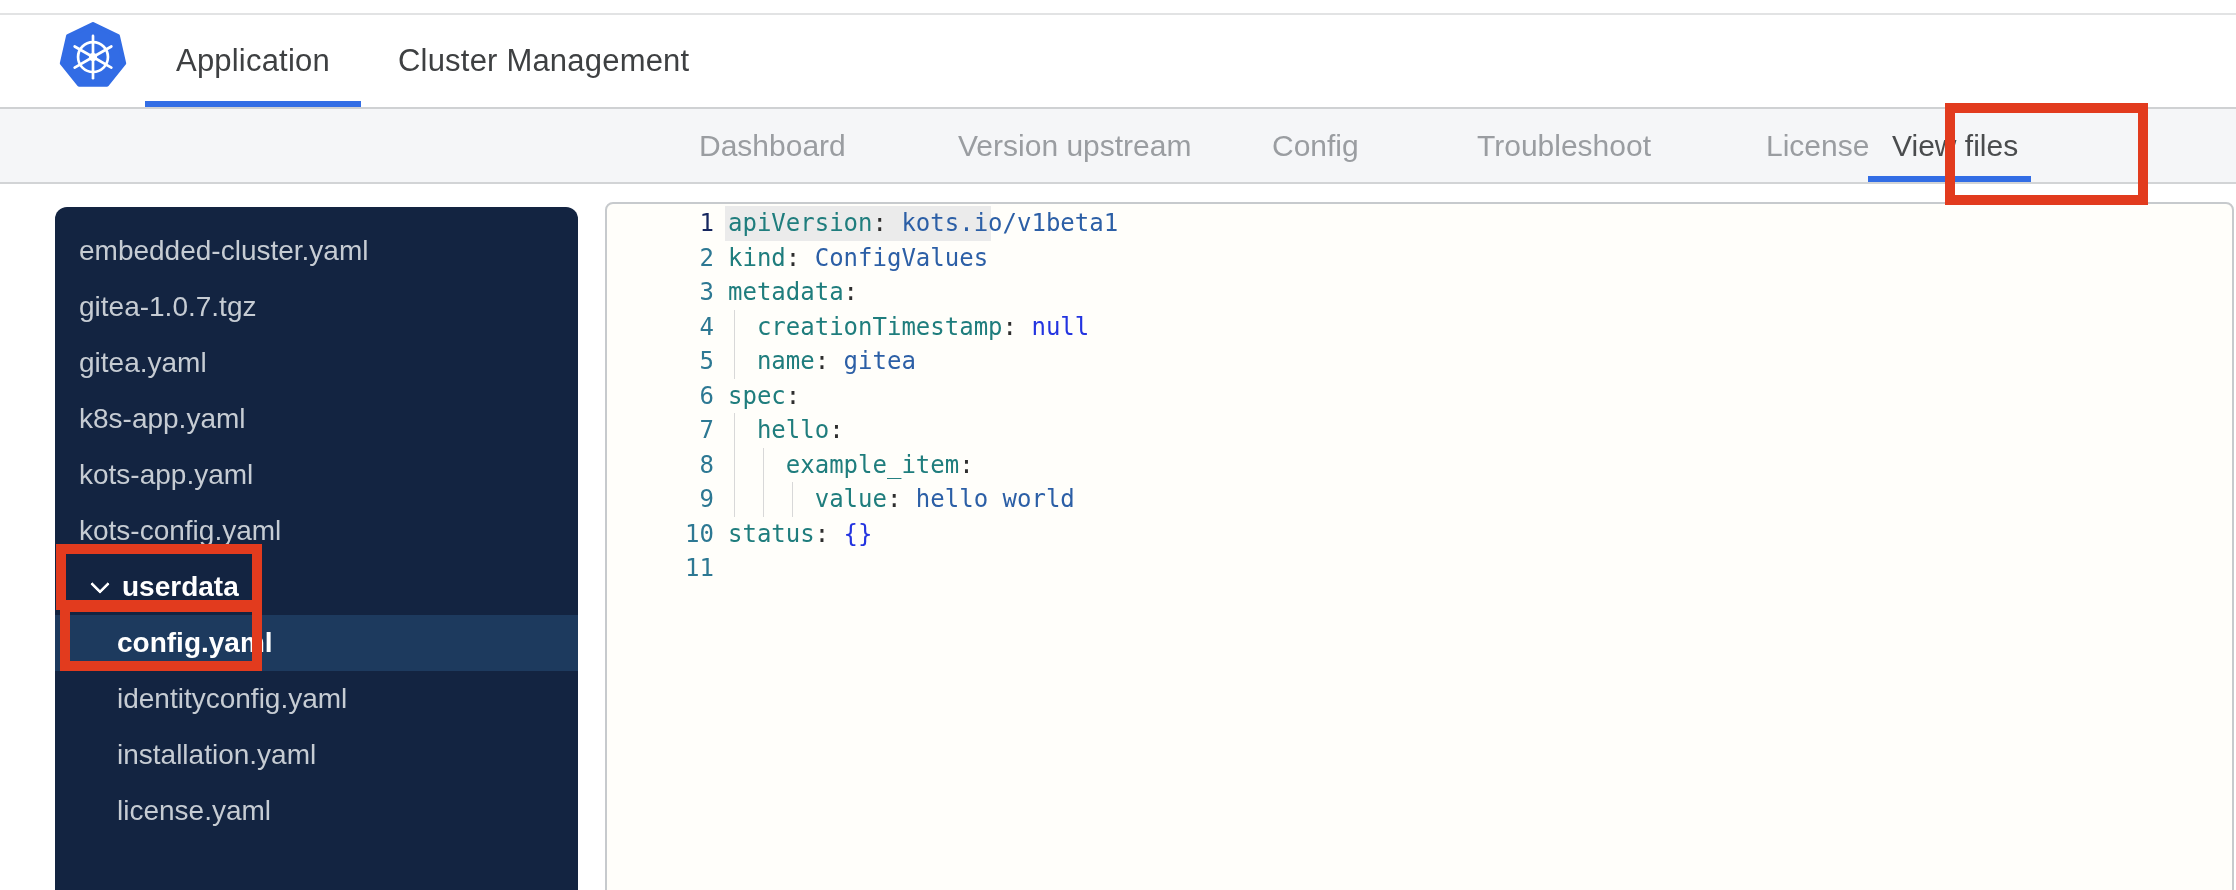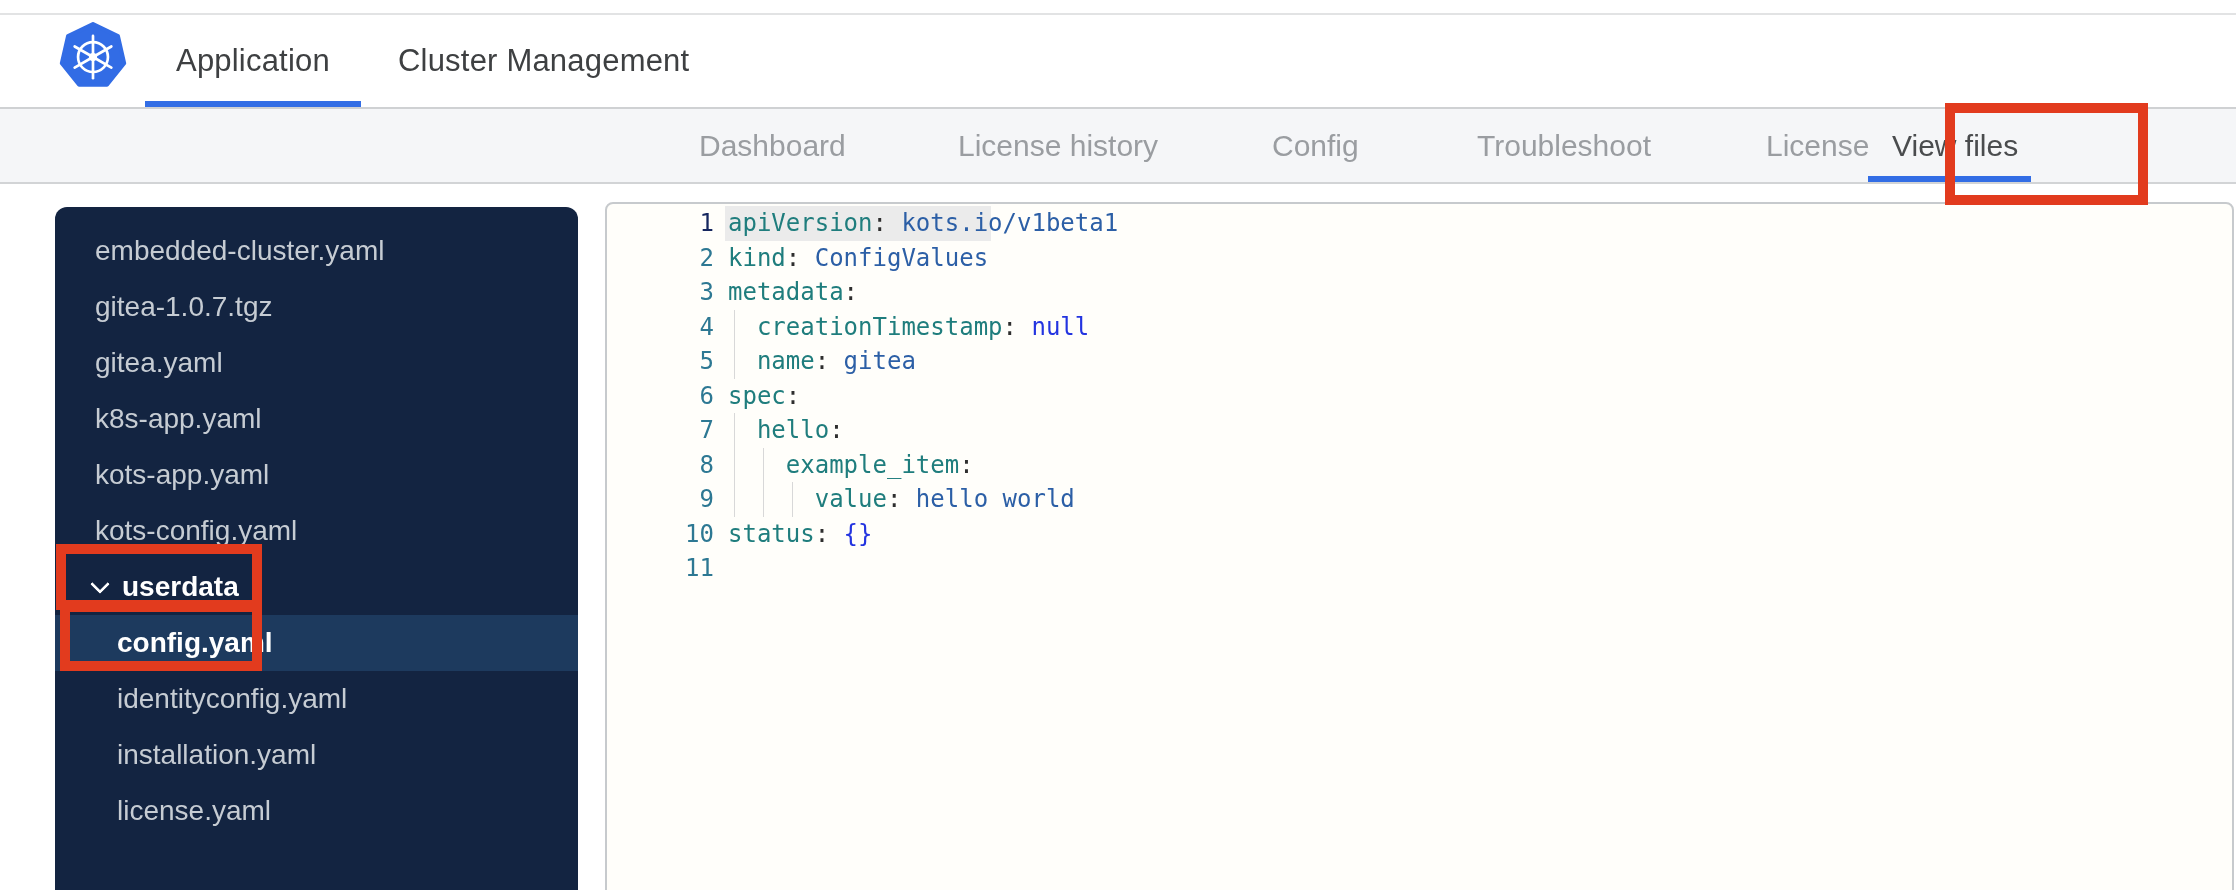--- a/index.html
+++ b/index.html
@@ -52,21 +52,21 @@
            background:var(--sidebar-bg);border-radius:12px 12px 0 0;overflow:visible;}
   .tree{position:absolute;left:0;top:16px;right:0;}
   .tree-row{position:relative;height:56px;display:flex;align-items:center;cursor:pointer;box-sizing:border-box;}
   .tree-row.selected{background:var(--sidebar-selected);}
   .tree-label{font-size:28px;color:var(--sidebar-file-text);white-space:nowrap;}
   .tree-row.folder .tree-label{color:#ffffff;font-weight:bold;}
   .tree-row.selected .tree-label{color:#ffffff;font-weight:bold;}
   .chev{width:11px;height:11px;border-left:3px solid #fff;border-bottom:3px solid #fff;
         border-radius:1px;transform:rotate(-45deg) translate(2px,-2px);margin-right:15px;flex:none;}
   .d0{padding-left:16px;}
-  .f1{padding-left:40px;}
+  .f1{padding-left:24px;}
   .d1{padding-left:38px;}
   .f2{padding-left:62px;}
   .rbox-upstream{left:-13px;top:-7px;width:226px;height:75px;}
   .rbox-userdata{left:1px;top:-15px;width:206px;height:66px;}
   .rbox-config{left:5px;top:-13px;width:202px;height:69px;}
   
   .editor{position:absolute;left:605px;top:202px;width:1629px;height:700px;
           background:var(--editor-bg);border:2px solid var(--editor-border);border-radius:8px;
           box-sizing:border-box;overflow:hidden;}
   .gutter{position:absolute;left:0;top:2px;width:107px;}
@@ -112,21 +112,21 @@
   <div class="htab htab-cluster">
     <span>Cluster Management</span>
   </div>
 </div>
 
 <div class="subnav">
   <div class="snitem" style="left:699px">
       <span>Dashboard</span>
     </div>
   <div class="snitem" style="left:958px">
-      <span>License history</span>
+      <span>Version upstream</span>
     </div>
   <div class="snitem" style="left:1272px">
       <span>Config</span>
     </div>
   <div class="snitem" style="left:1477px">
       <span>Troubleshoot</span>
     </div>
   <div class="snitem" style="left:1766px">
       <span>License</span>
     </div>

